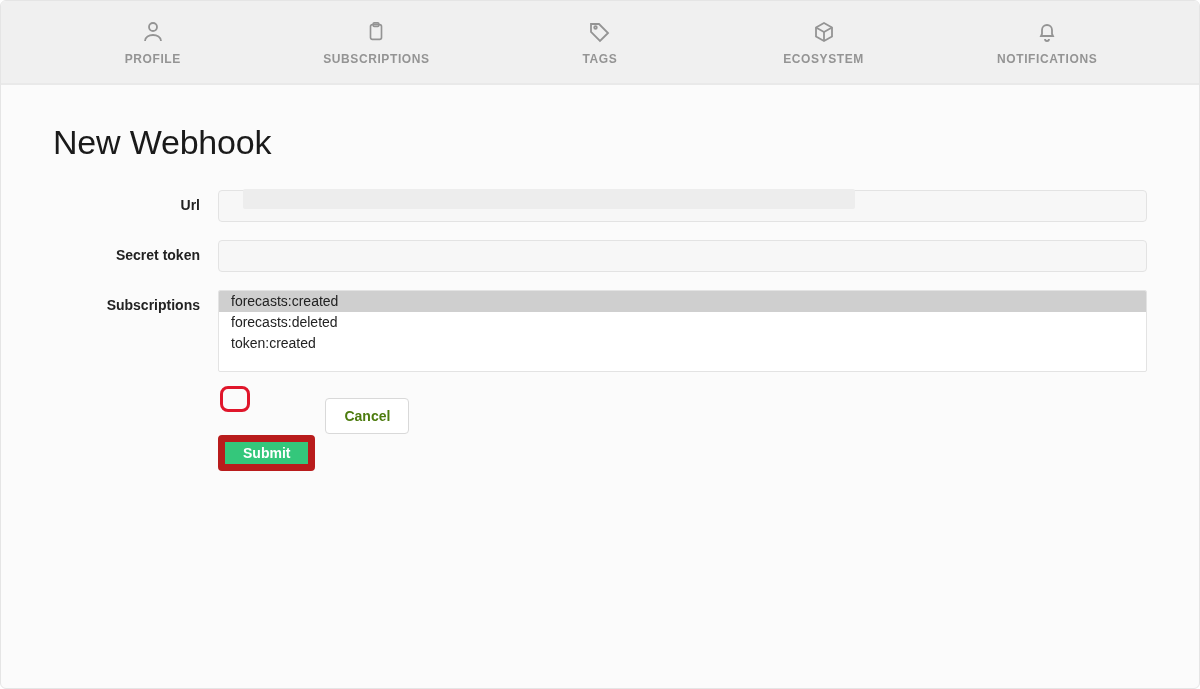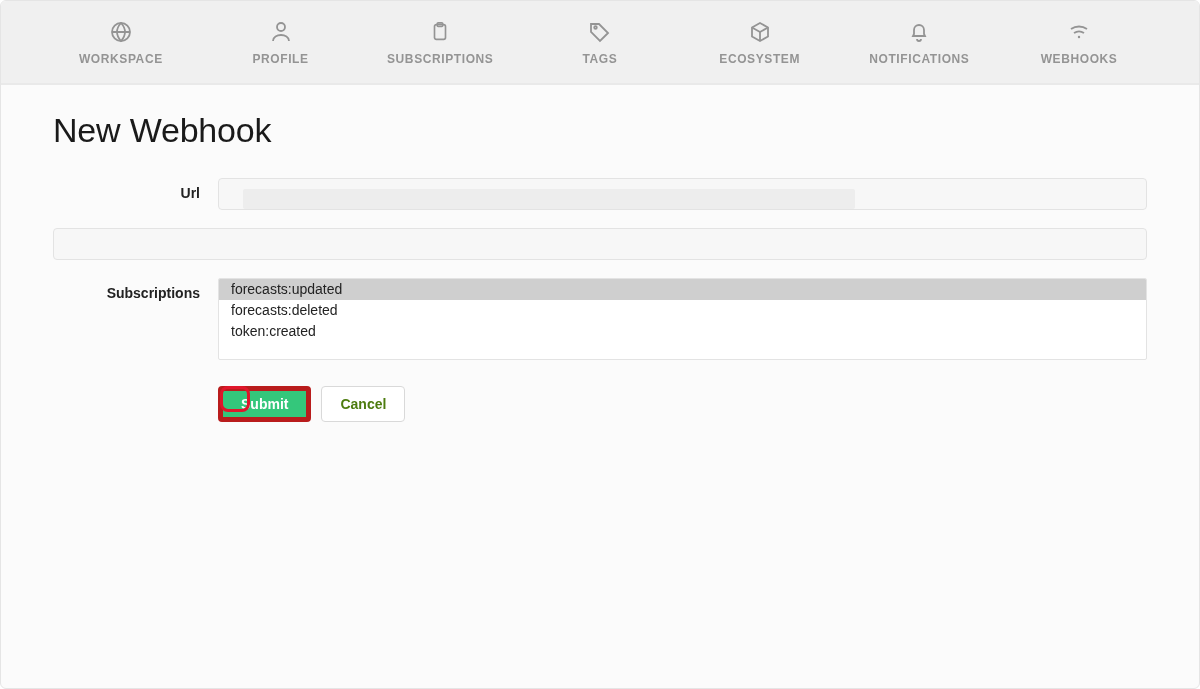--- a/index.html
+++ b/index.html
@@ -48,21 +48,21 @@
     letter-spacing: 0.6px;
     font-weight: 600;
   }
   
   .page {
     padding: 20px 52px 0 52px;
   }
   h1.page-title {
     font-size: 34px;
     font-weight: 500;
-    margin: 6px 0 28px 0;
+    margin: 18px 0 28px 0;
     color: #1a1a1a;
     letter-spacing: -0.2px;
   }
   .form-row {
     display: flex;
     align-items: flex-start;
     margin-bottom: 18px;
   }
   .form-label {
     width: 165px;
@@ -143,45 +143,36 @@
     font-size: 14px;
     font-weight: 600;
     cursor: pointer;
     display: inline-flex;
     align-items: center;
     justify-content: center;
   }
   .btn-primary {
     background: #34c77b;
     color: #ffffff;
-    border: 5px solid #b91c1c;
+    border: 7px solid #b91c1c;
+    margin-top: 37px;
   }
   .btn-secondary {
     background: #ffffff;
     color: #4d7c0f;
     border: 1px solid #d9d9d9;
   }
 </style>
 </head>
 <body>
 
 <div class="outer">
 
   <div class="topnav">
 
-    <div class="nav-item">
-      <span class="icon-wrap">
-        <svg width="24" height="24" viewBox="0 0 24 24">
-            <circle cx="12" cy="12" r="9"></circle>
-            <path d="M3 12h18"></path>
-            <path d="M12 3c2.5 2.7 4 6 4 9s-1.5 6.3-4 9c-2.5-2.7-4-6-4-9s1.5-6.3 4-9z"></path>
-          </svg>
-      </span>
-      <span class="nav-label">WORKSPACE</span>
-    </div>
 
     <div class="nav-item">
       <span class="icon-wrap">
         <svg width="24" height="24" viewBox="0 0 24 24">
             <circle cx="12" cy="7" r="4"></circle>
             <path d="M4 21c0-4 4-6 8-6s8 2 8 6"></path>
           </svg>
       </span>
       <span class="nav-label">PROFILE</span>
     </div>
@@ -221,55 +212,46 @@
       <span class="icon-wrap">
         <svg width="24" height="24" viewBox="0 0 24 24">
             <path d="M18 16H6l1-2V10a5 5 0 0 1 10 0v4z"></path>
             <path d="M10 19a2 2 0 0 0 4 0"></path>
           </svg>
       </span>
       <span class="nav-label">NOTIFICATIONS</span>
     </div>
 
 
-    <div class="nav-item">
-      <span class="icon-wrap">
-        <svg width="26" height="24" viewBox="0 0 24 24">
-            <path d="M4 9a14 14 0 0 1 16 0"></path>
-            <path d="M7 13a9 9 0 0 1 10 0"></path>
-            <circle cx="12" cy="17" r="1.2" fill="#949494" stroke="none"></circle>
-          </svg>
-      </span>
-      <span class="nav-label">WEBHOOKS</span>
-    </div>
 
   </div>
 
   <div class="page">
     <h1 class="page-title">New Webhook</h1>
 
     <div class="form-row">
       <div class="form-label">Url</div>
       <div class="form-field">
         <input type="text" class="text-input url-input" value="" style="">
       </div>
     </div>
     <div class="url-redact"></div>
 
     <div class="form-row">
+      <div class="form-label">Secret token</div>
       <div class="form-field">
         <input type="text" class="text-input" value="" style="">
       </div>
     </div>
 
     <div class="form-row">
       <div class="form-label">Subscriptions</div>
       <div class="form-field">
         <div class="listbox">
-          <div class="listbox-option selected">forecasts:updated</div>
+          <div class="listbox-option selected">forecasts:created</div>
           <div class="listbox-option">forecasts:deleted</div>
           <div class="listbox-option">token:created</div>
         </div>
       </div>
     </div>
 
 
     <div class="button-row">
       <button class="btn btn-primary">Submit</button>
       <button class="btn btn-secondary">Cancel</button>

